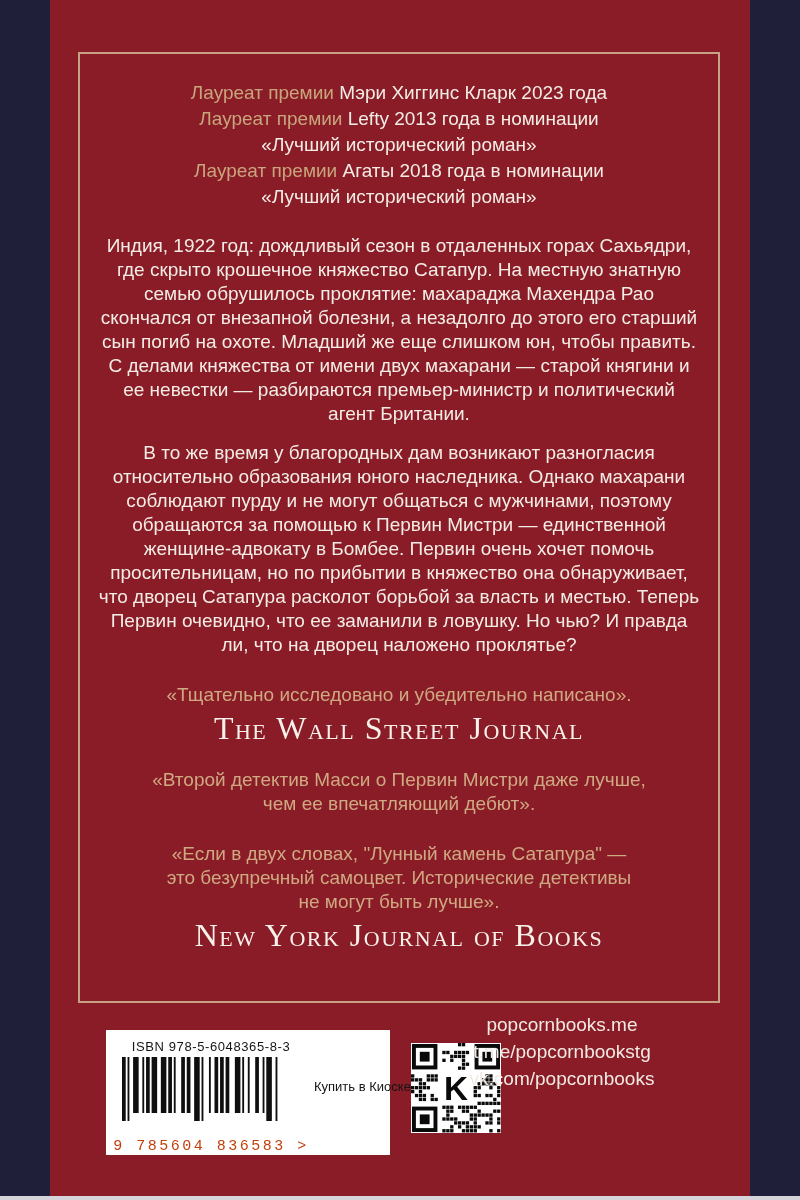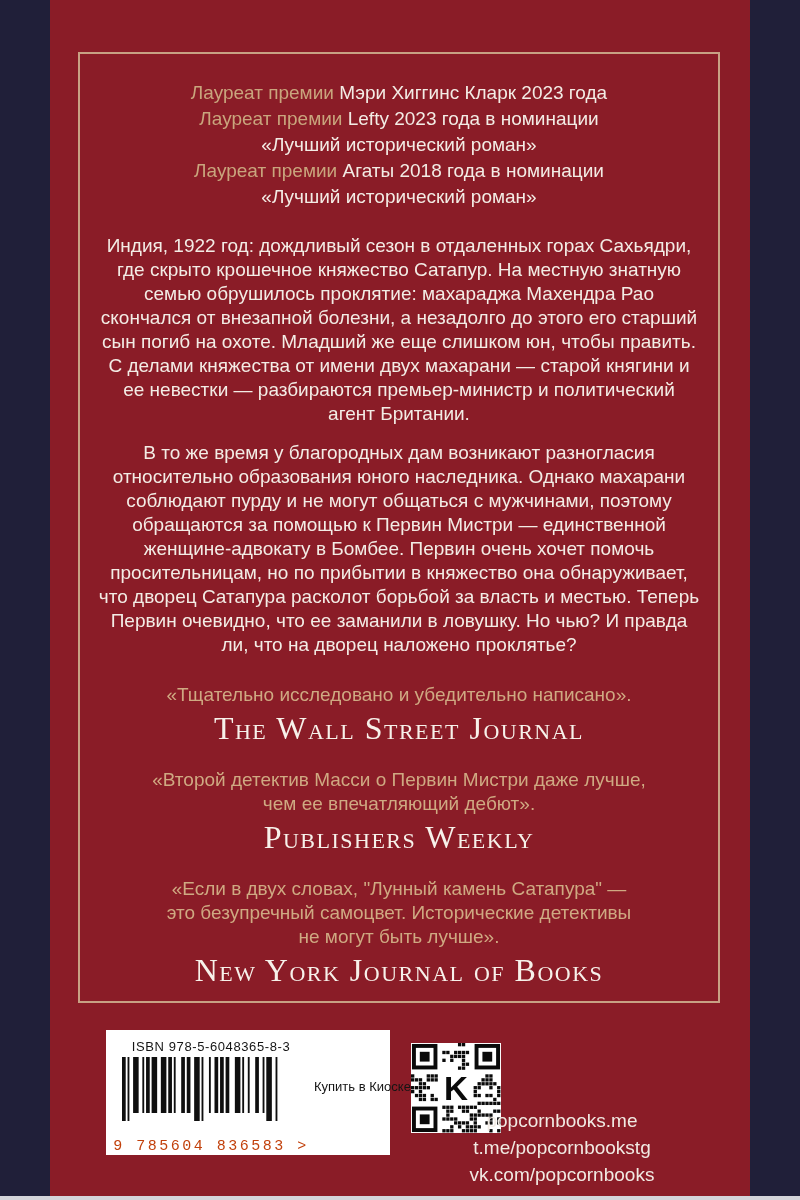--- a/index.html
+++ b/index.html
@@ -48,55 +48,54 @@
   }
   .bc-svg { margin-top:3px; }
   .bc-digits {
     font-size:15px; color:#c2410c; letter-spacing:2.5px; white-space:nowrap;
     line-height:17px; margin-top:17px;font-family:Liberation Mono, monospace;
   }
   .qr-col { flex:1; display:flex; align-items:center; }
   .qr-label { font-size:13px; color:#151515; line-height:15px; white-space:nowrap; }
   .qr-svg { margin-top:4px; }
   .links {
-    position:absolute; left:362px; top:1107px; width:300px;
+    position:absolute; left:362px; top:1011px; width:300px;
     text-align:center; color:#f1eae3; font-size:19px; line-height:27px;
   }
   .bottom-strip {
     position:absolute; left:0; bottom:0; width:800px; height:4px;
     background:#d4d4da;
   }
 </style>
 </head>
 <body>
 
 <div class="panel">
 
   <div class="frame">
     <div class="frame-content">
 
       <div class="awards">
         <div><span class="gold">Лауреат премии </span><span>Мэри Хиггинс Кларк 2023 года</span></div>
-        <div><span class="gold">Лауреат премии </span><span>Lefty 2023 года в номинации</span></div>
+        <div><span class="gold">Лауреат премии </span><span>Lefty 2013 года в номинации</span></div>
         <div><span>«Лучший исторический роман»</span></div>
         <div><span class="gold">Лауреат премии </span><span>Агаты 2018 года в номинации</span></div>
         <div><span>«Лучший исторический роман»</span></div>
       </div>
 
       <p class="para">Индия, 1922 год: дождливый сезон в отдаленных горах Сахьядри, где скрыто крошечное княжество Сатапур. На местную знатную семью обрушилось проклятие: махараджа Махендра Рао скончался от внезапной болезни, а незадолго до этого его старший сын погиб на охоте. Младший же еще слишком юн, чтобы править. С делами княжества от имени двух махарани — старой княгини и ее невестки — разбираются премьер-министр и политический агент Британии.</p>
       <p class="para para2">В то же время у благородных дам возникают разногласия относительно образования юного наследника. Однако махарани соблюдают пурду и не могут общаться с мужчинами, поэтому обращаются за помощью к Первин Мистри — единственной женщине-адвокату в Бомбее. Первин очень хочет помочь просительницам, но по прибытии в княжество она обнаруживает, что дворец Сатапура расколот борьбой за власть и местью. Теперь Первин очевидно, что ее заманили в ловушку. Но чью? И правда ли, что на дворец наложено проклятье?</p>
 
       <div>
         <p class="quote">«Тщательно исследовано и убедительно написано».</p>
         <p class="source">The Wall Street Journal</p>
       </div>
 
       <div class="quote-block-2">
         <p class="quote">«Второй детектив Масси о Первин Мистри даже лучше, чем ее впечатляющий дебют».</p>
-        <p class="source">Publishers Weekly</p>
       </div>
 
       <div class="quote-block-3">
         <p class="quote quote-3">«Если в двух словах, "Лунный камень Сатапура" — это безупречный самоцвет. Исторические детективы не могут быть лучше».</p>
         <p class="source">New York Journal of Books</p>
       </div>
 
     </div>
   </div>
 

